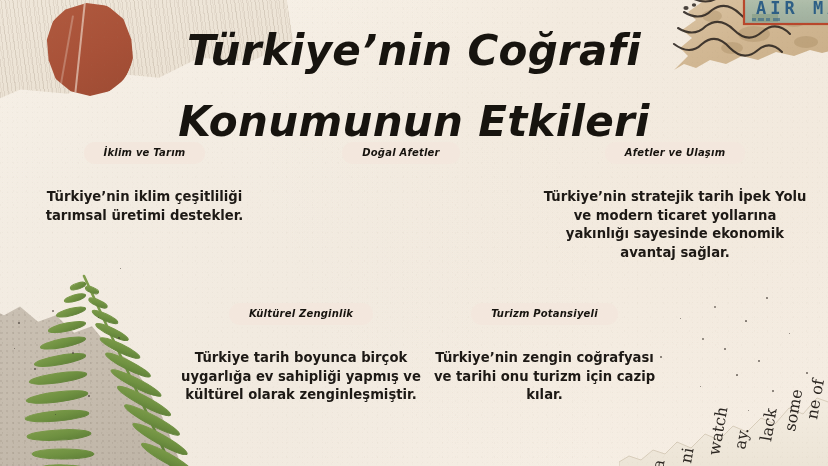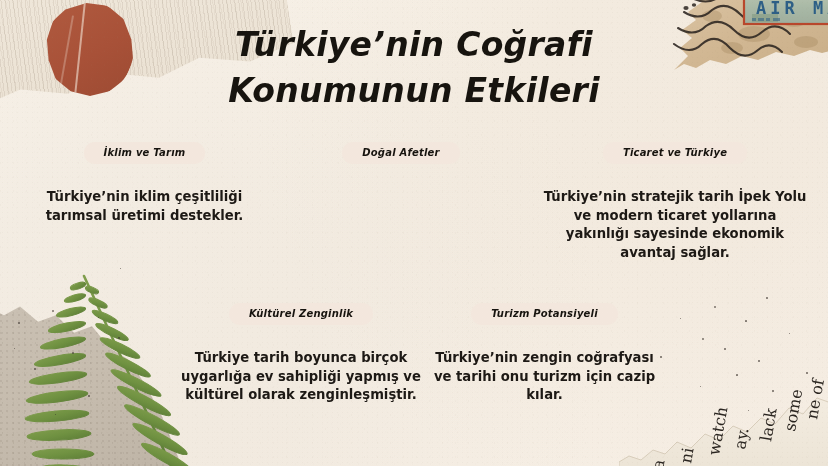--- a/index.html
+++ b/index.html
@@ -136,28 +136,28 @@
   }
 
   
   .content { position: absolute; inset: 0; }
 
   h1.title {
     position: absolute;
     left: 0; right: 0; top: 22px;
     text-align: center;
     font-family: "DejaVu Sans", sans-serif;
-    font-size: 33px;
+    font-size: 42px;
     line-height: 1.38;
     font-weight: bold;
     font-style: italic;
     letter-spacing: .3px;
     color: #17140f;
   }
-  h1.title .l2 { display: block; }
+  h1.title .l2 { display: block; margin-top: 13px; }
 
   .card { position: absolute; }
 
   .pill {
     display: inline-block;
     background: #f3e7dd;
     border-radius: 17px;
     padding: 5px 20px 6px;
     font-family: "DejaVu Sans", sans-serif;
     font-size: 10px;
@@ -351,21 +351,21 @@
     <div class="card c1">
       <span class="pill">İklim ve Tarım</span>
       <div class="body">Türkiye’nin iklim çeşitliliği tarımsal üretimi destekler.</div>
     </div>
 
     <div class="card c2">
       <span class="pill">Doğal Afetler</span>
     </div>
 
     <div class="card c3">
-      <span class="pill">Ticaret ve Türkiye</span>
+      <span class="pill">Afetler ve Ulaşım</span>
       <div class="body">Türkiye’nin stratejik tarih İpek Yolu ve modern ticaret yollarına yakınlığı sayesinde ekonomik avantaj sağlar.</div>
     </div>
 
     <div class="card c4">
       <span class="pill">Kültürel Zenginlik</span>
       <div class="body">Türkiye tarih boyunca birçok uygarlığa ev sahipliği yapmış ve kültürel olarak zenginleşmiştir.</div>
     </div>
 
     <div class="card c5">
       <span class="pill">Turizm Potansiyeli</span>

